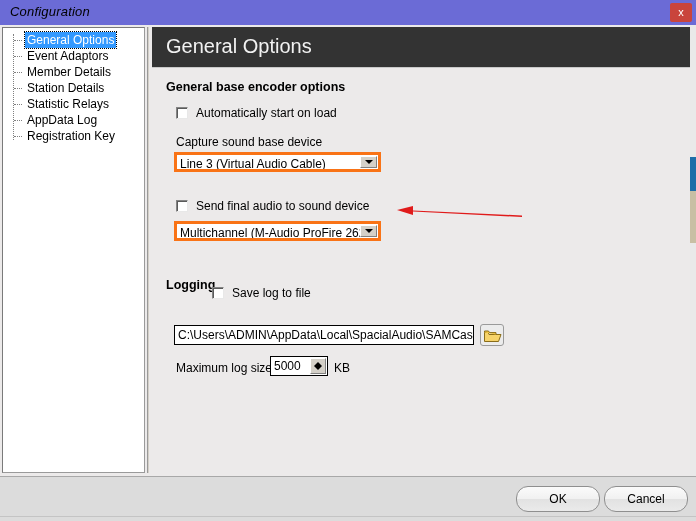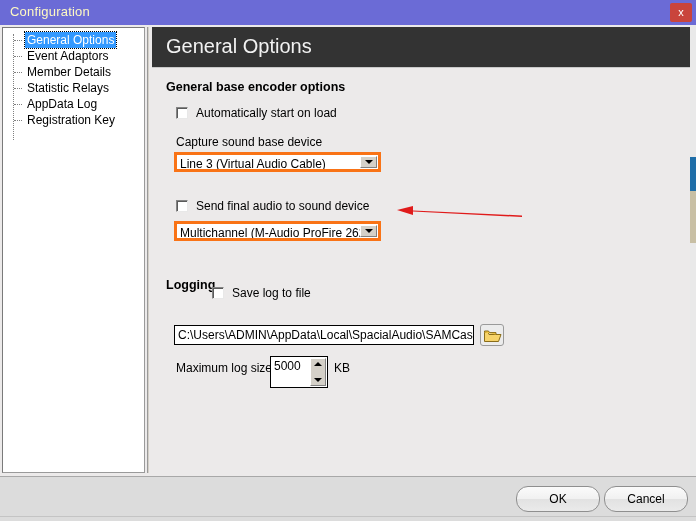--- a/index.html
+++ b/index.html
@@ -53,22 +53,23 @@
   .titlebar {
     position: absolute;
     left: 0; top: 0;
     width: 696px; height: 25px;
     background: #6b6bd6;
   }
   .titlebar-text {
     position: absolute;
     left: 10px; top: 4px;
     font-size: 13px;
-    color: #fef9c3;
+    color: #000000;
     letter-spacing: 0.2px;
+    font-style: italic;
   }
   .close-btn {
     position: absolute;
     right: 4px; top: 3px;
     width: 22px; height: 19px;
     background: #c9443c;
     border-radius: 2px;
     color: #ffffff;
     font-size: 11px;
     line-height: 19px;
@@ -275,21 +276,21 @@
     cursor: pointer;
   }
   .folder-icon {
     position: absolute;
     left: 3px; top: 5px;
   }
 
   
   .spinner {
     position: absolute;
-    height: 32px;
+    height: 20px;
     background: #ffffff;
     border: 1px solid #000000;
     box-sizing: border-box;
     display: flex;
     align-items: stretch;
     cursor: default;
   }
   .spinner-text {
     flex: 1;
     font-size: 12px;
@@ -397,20 +398,24 @@
       <div class="tree-row">
         <span class="elbow"></span>
         <span class="tree-label">Event Adaptors</span>
       </div>
       <div class="tree-row">
         <span class="elbow"></span>
         <span class="tree-label">Member Details</span>
       </div>
       <div class="tree-row">
         <span class="elbow"></span>
+        <span class="tree-label">Station Details</span>
+      </div>
+      <div class="tree-row">
+        <span class="elbow"></span>
         <span class="tree-label">Statistic Relays</span>
       </div>
       <div class="tree-row">
         <span class="elbow"></span>
         <span class="tree-label">AppData Log</span>
       </div>
       <div class="tree-row">
         <span class="elbow"></span>
         <span class="tree-label">Registration Key</span>
       </div>

